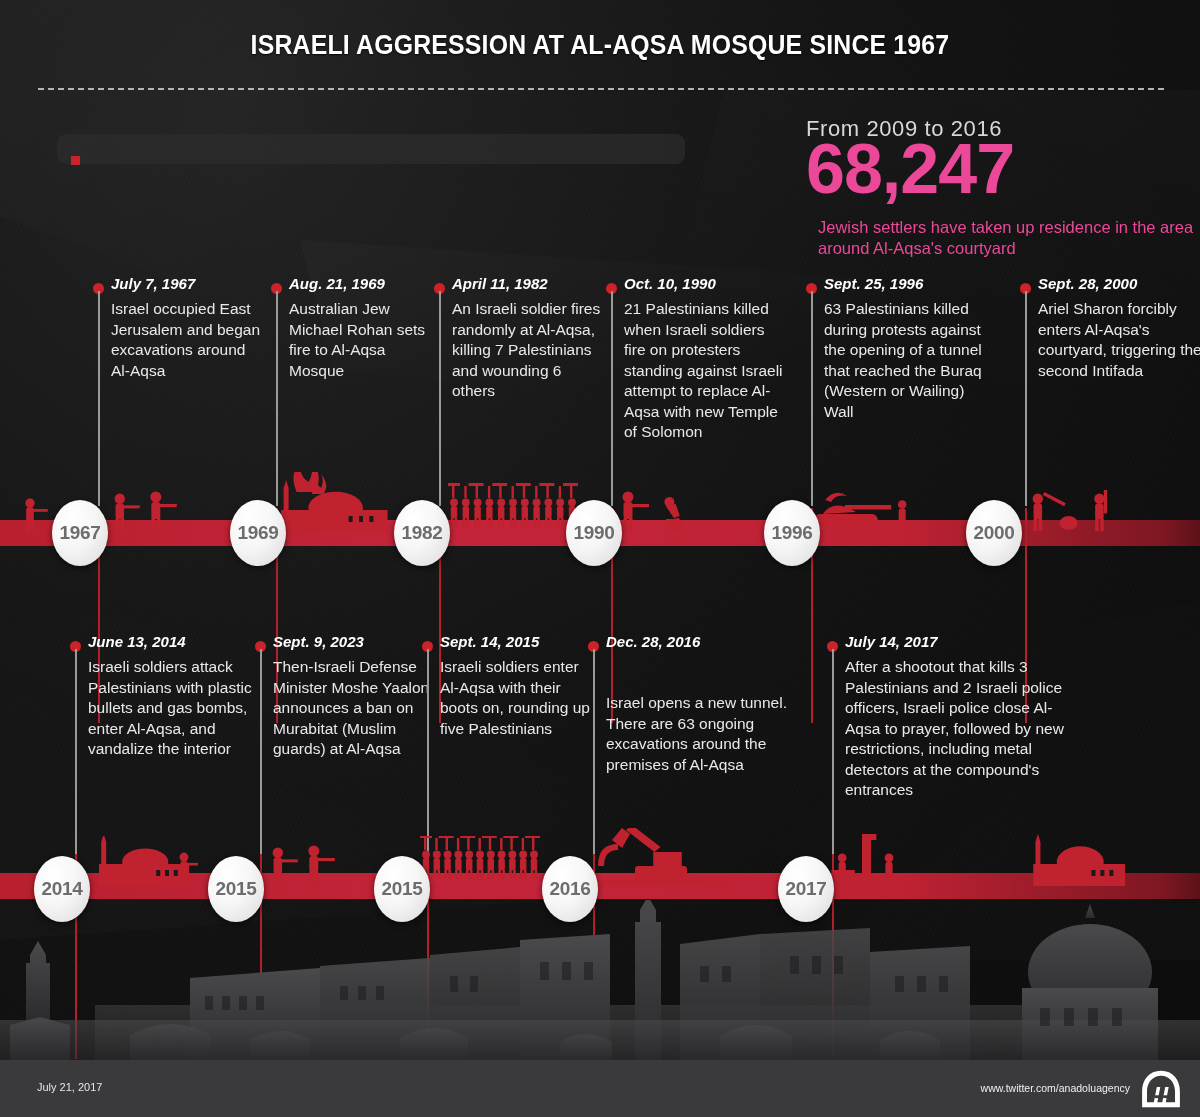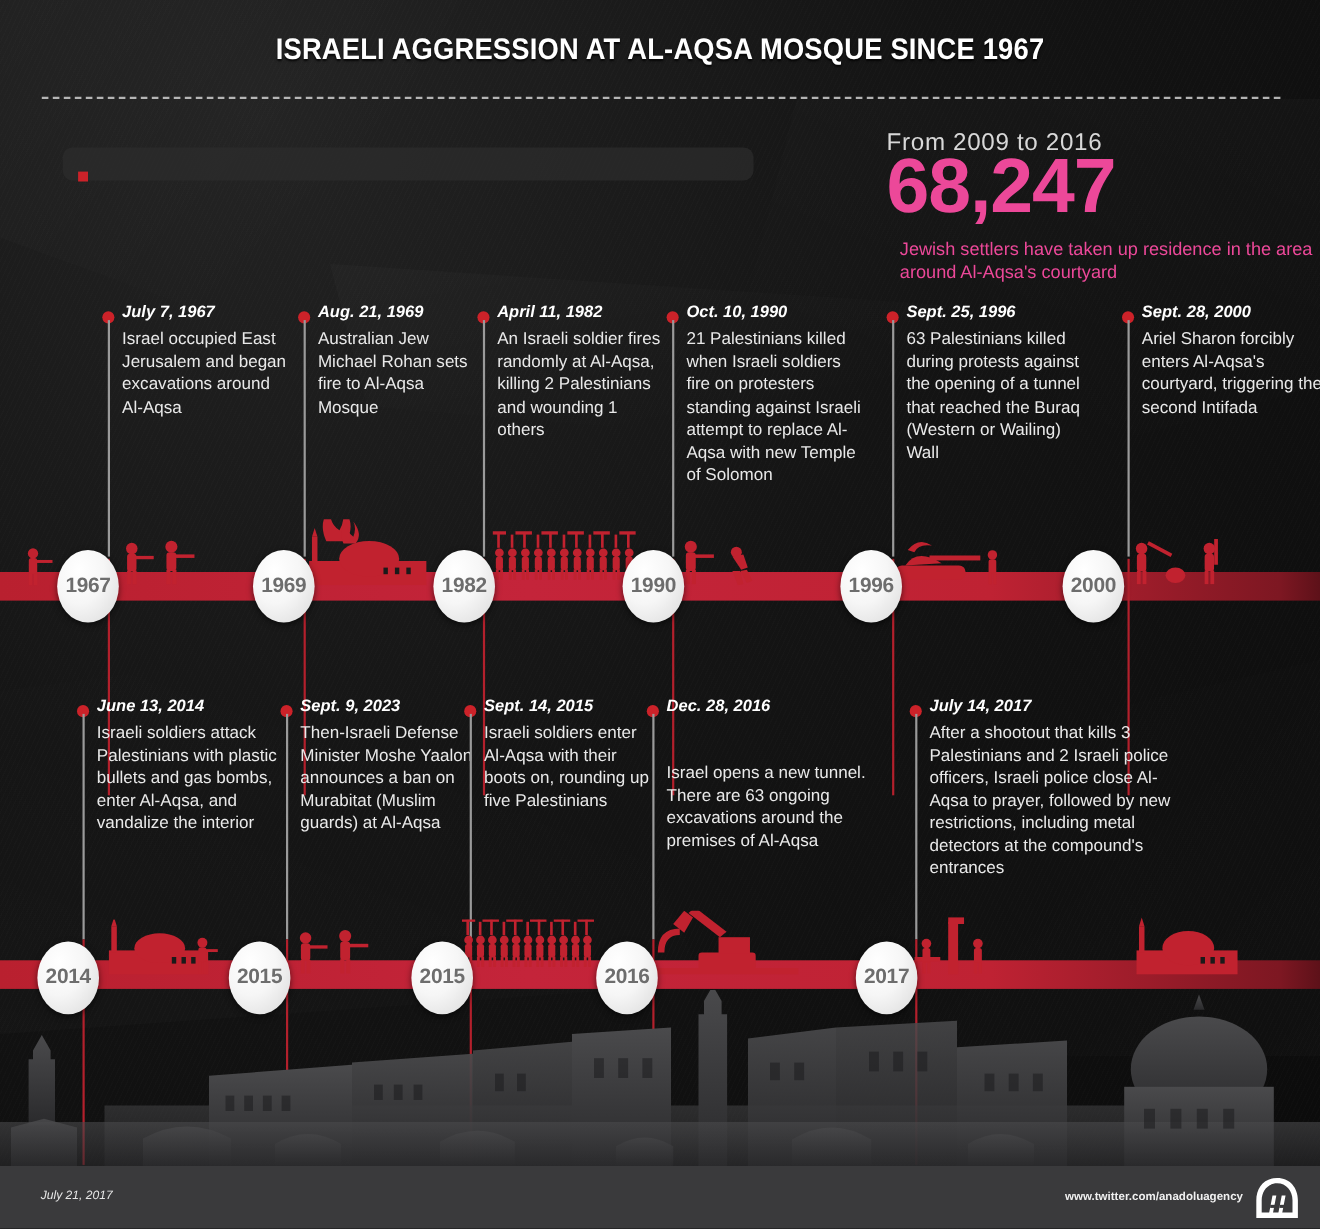--- a/index.html
+++ b/index.html
@@ -71,22 +71,22 @@
   
   .sil { position:absolute; z-index:4; }
   .sil svg { display:block; }
 
   
   #city { position:absolute; left:0; bottom:57px; width:1200px; height:160px; z-index:2; }
 
   
   #footer { position:absolute; left:0; bottom:0; width:1200px; height:57px;
     background:#3a3a3c; z-index:10; }
-  #footer-date { position:absolute; left:37px; top:21px; font-size:11px; font-style:italic; color:#e6e6e6; }
-  #footer-url { position:absolute; right:70px; top:22px; font-size:10.5px; color:#f0f0f0;font-weight:bold; }
+  #footer-date { position:absolute; left:37px; top:21px; font-size:11px; color:#e6e6e6; }
+  #footer-url { position:absolute; right:70px; top:22px; font-size:10.5px; color:#f0f0f0; }
   #aa-logo { position:absolute; right:18px; top:10px; width:42px; height:38px; }
 </style>
 </head>
 <body>
 
 <div class="facet f1"></div>
 <div class="facet f2"></div>
 <div class="facet f3"></div>
 <div class="facet f4"></div>
 <div class="facet f5"></div>
@@ -263,21 +263,21 @@
       <span class="dline" style="height: 215px;"></span>
       <span class="rline" style="top: 225px; height: 215px;"></span>
       <span class="date">Aug. 21, 1969</span>
       <div class="body" style="width: 150px;">Australian Jew Michael Rohan sets fire to Al-Aqsa Mosque</div>
     </div>
     <div class="entry up" style="left: 434px; top: 283px;">
       <span class="dot"></span>
       <span class="dline" style="height: 215px;"></span>
       <span class="rline" style="top: 225px; height: 215px;"></span>
       <span class="date">April 11, 1982</span>
-      <div class="body" style="width: 155px;">An Israeli soldier fires randomly at Al-Aqsa, killing 2 Palestinians and wounding 1 others</div>
+      <div class="body" style="width: 155px;">An Israeli soldier fires randomly at Al-Aqsa, killing 7 Palestinians and wounding 6 others</div>
     </div>
     <div class="entry up" style="left: 606px; top: 283px;">
       <span class="dot"></span>
       <span class="dline" style="height: 215px;"></span>
       <span class="rline" style="top: 225px; height: 215px;"></span>
       <span class="date">Oct. 10, 1990</span>
       <div class="body" style="width: 165px;">21 Palestinians killed when Israeli soldiers fire on protesters standing against Israeli attempt to replace Al-Aqsa with new Temple of Solomon</div>
     </div>
     <div class="entry up" style="left: 806px; top: 283px;">
       <span class="dot"></span>

